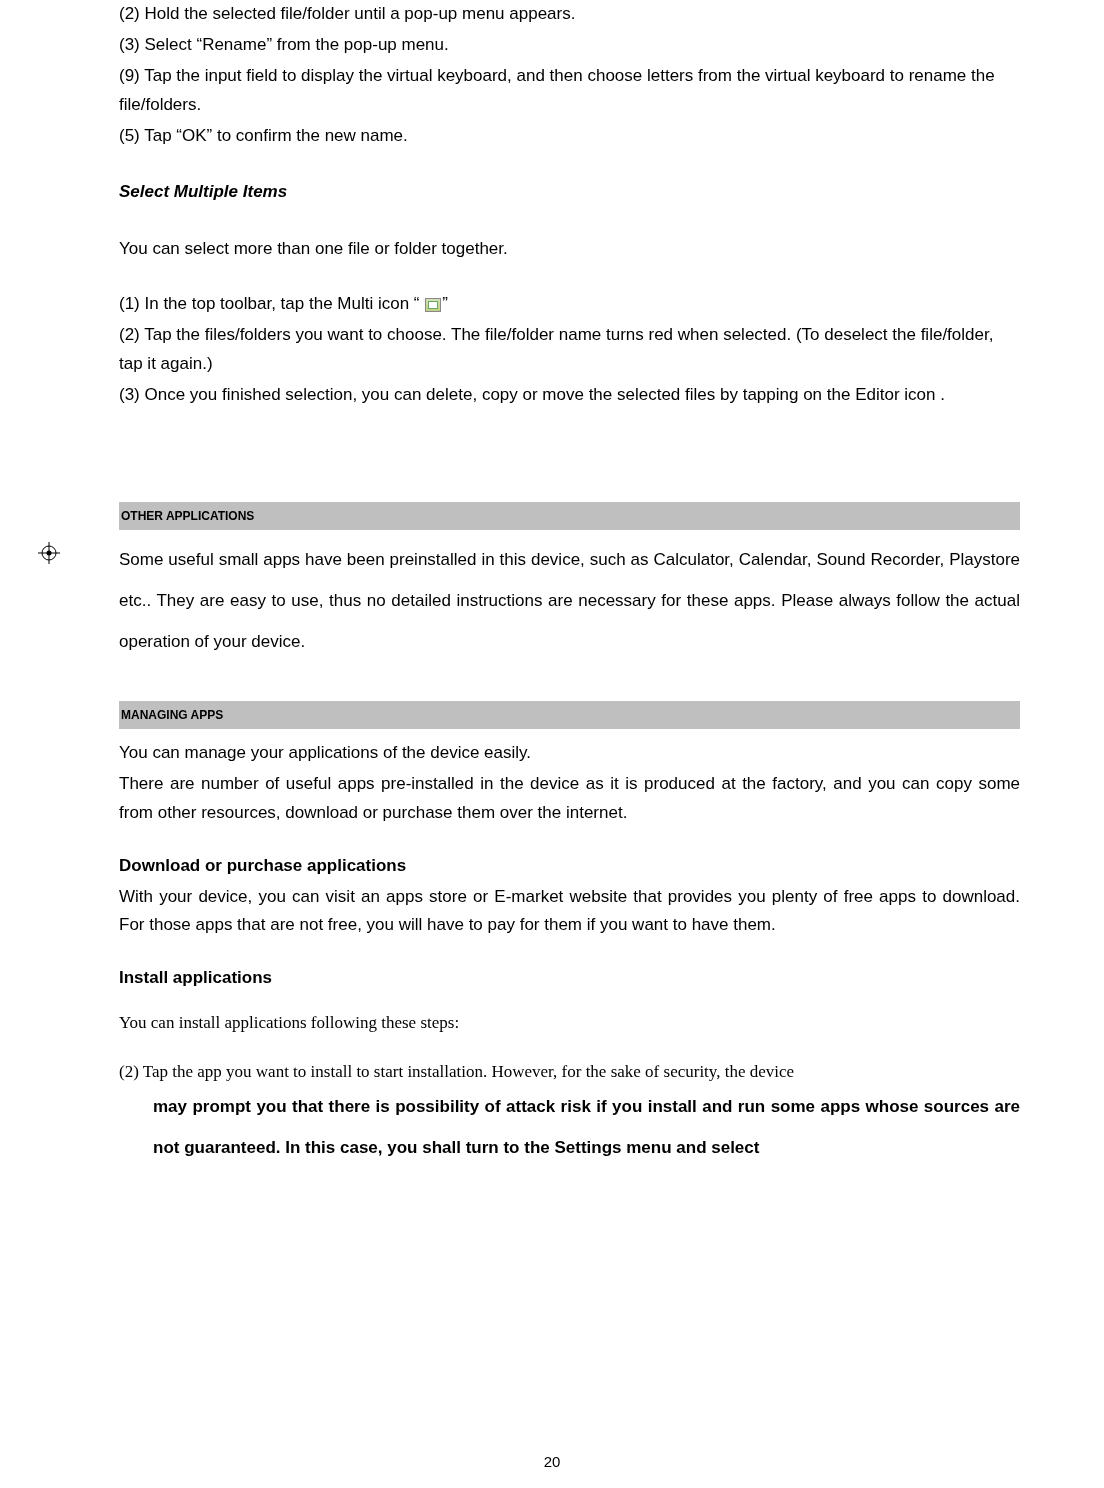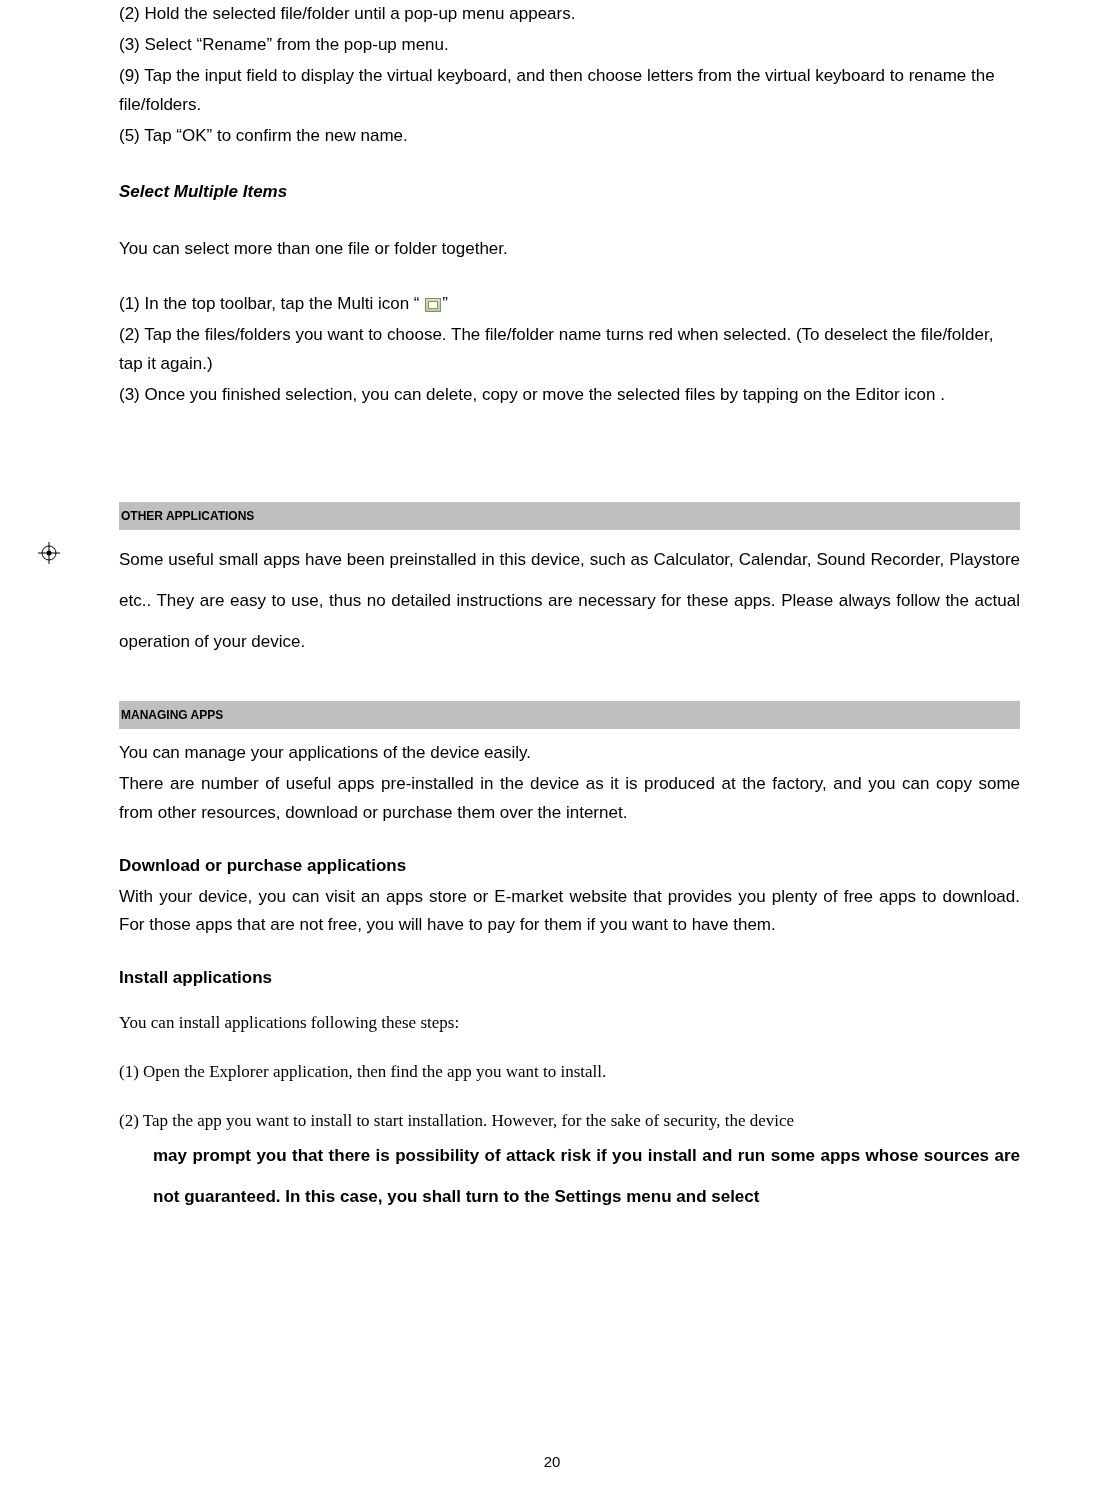--- a/index.html
+++ b/index.html
@@ -144,20 +144,19 @@
   <div class="para">You can manage your applications of the device easily.</div>
   <div class="para justify">There are number of useful apps pre-installed in the device as it is produced at the factory, and you can copy some from other resources, download or purchase them over the internet.</div>
 
   <div class="sub-heading-bold">Download or purchase applications</div>
   <div class="para justify">With your device, you can visit an apps store or E-market website that provides you plenty of free apps to download. For those apps that are not free, you will have to pay for them if you want to have them.</div>
 
   <div class="sub-heading-bold-spaced">Install applications</div>
 
   <div class="install-list">
     <div class="para">You can install applications following these steps:</div>
-    <div class="para">(1)    Open the Explorer application, then find the app you want to install.</div>
     <div class="para justify" style="margin-bottom:0">(2)    Tap the app you want to install to start installation. However, for the sake of security, the device</div>
     <div class="install-sub">may prompt you that there is possibility of attack risk if you install and run some apps whose sources are not guaranteed. In this case, you shall turn to the Settings menu and select</div>
   </div>
 
 </div>
 
 <div class="page-num">20</div>
 
 </body></html>

